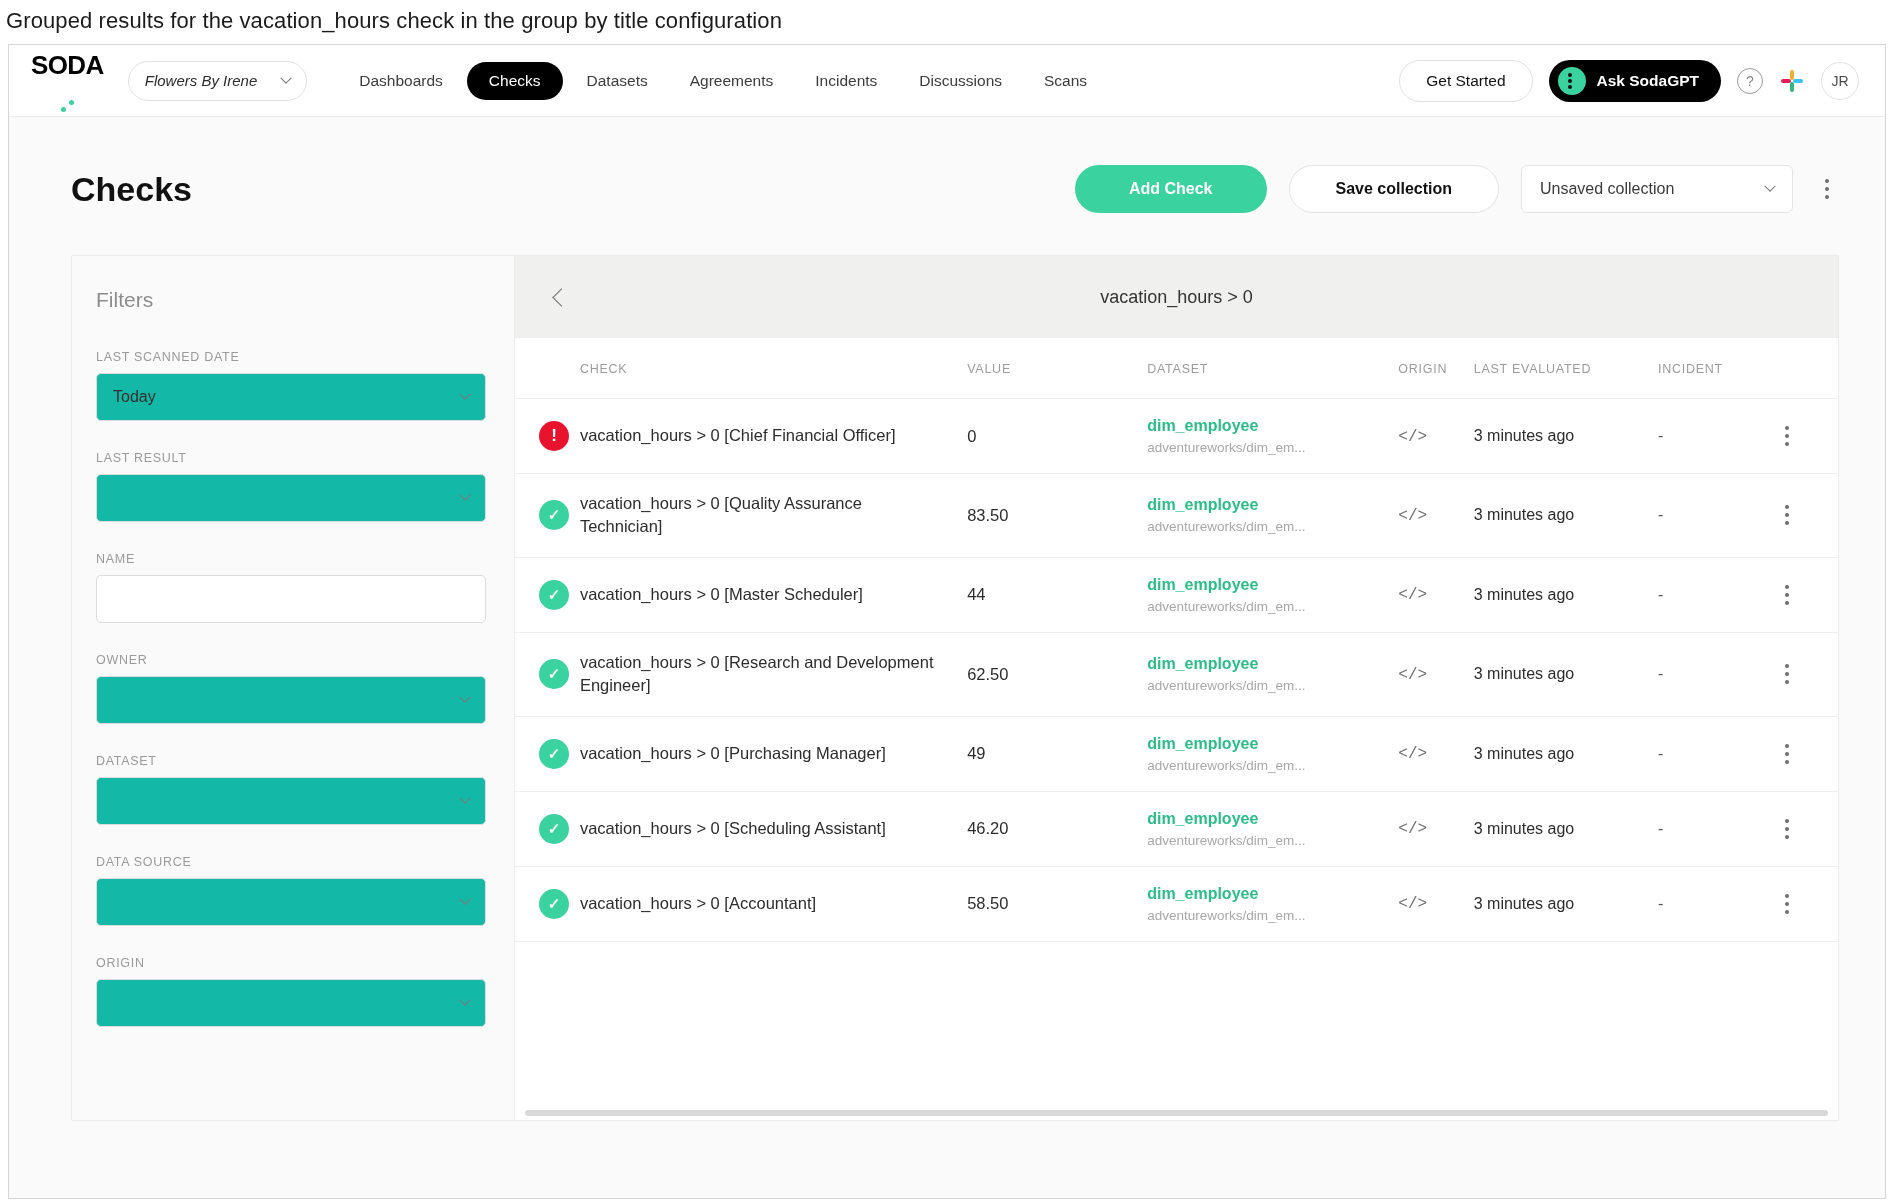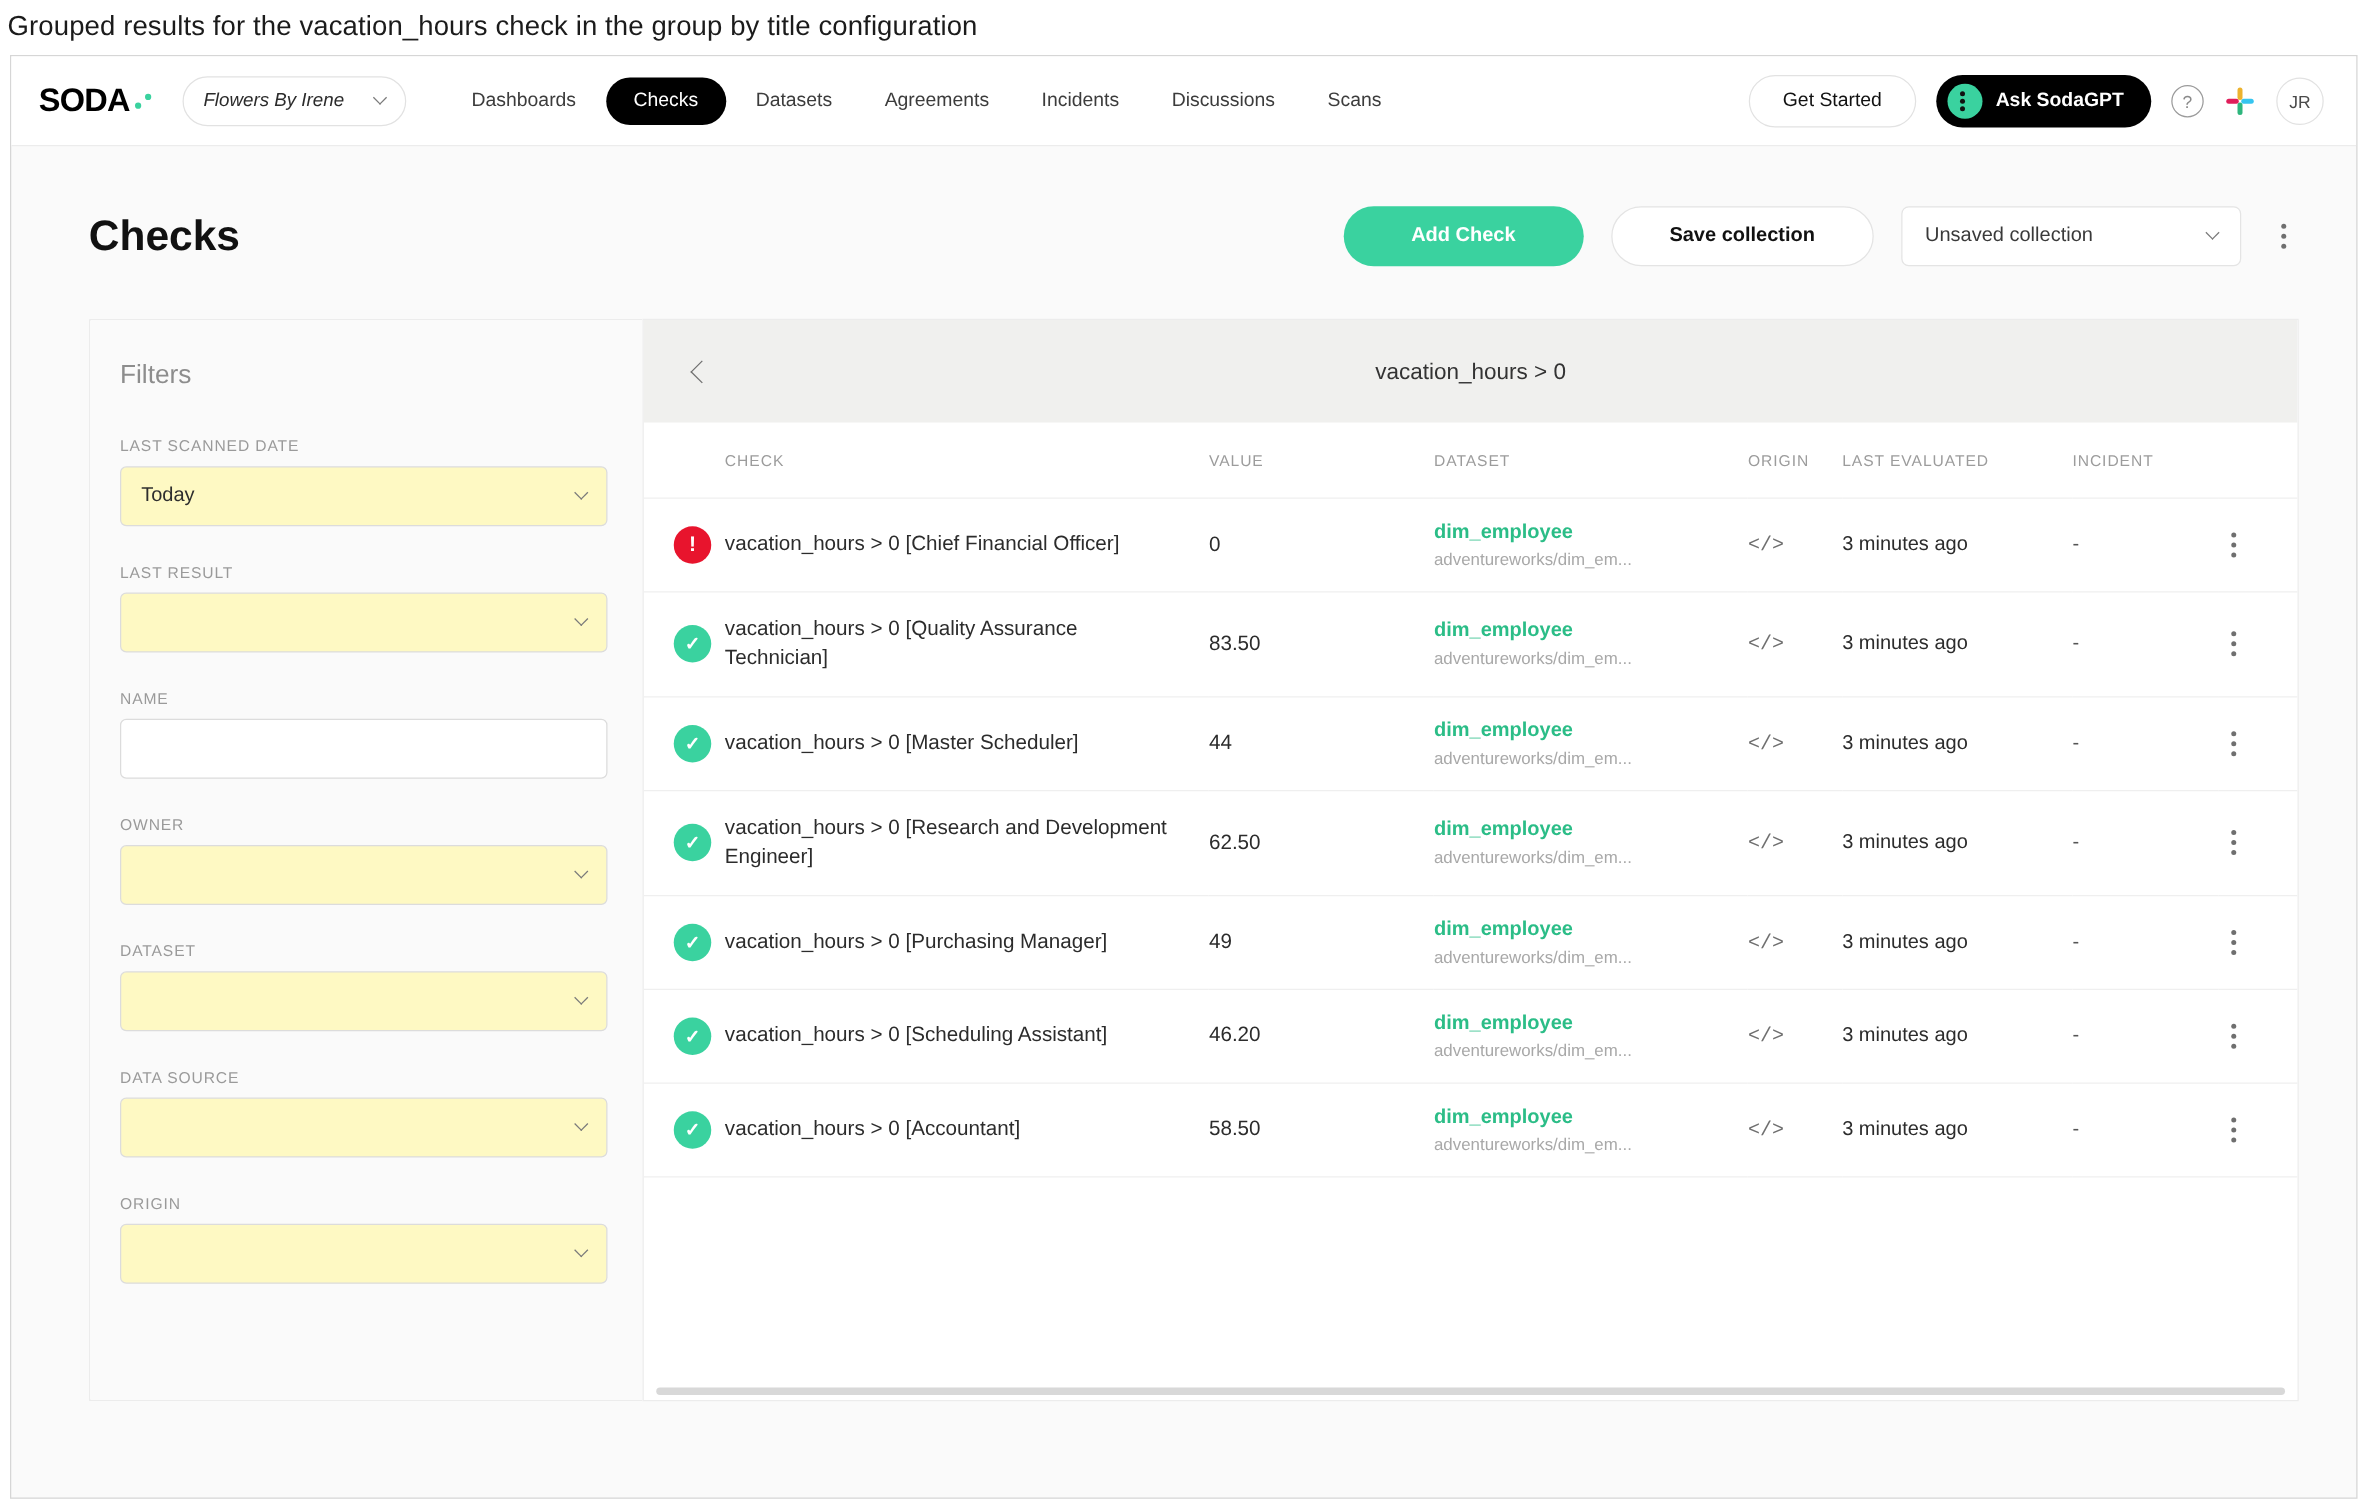--- a/index.html
+++ b/index.html
@@ -29,23 +29,23 @@
   .topnav {
     height: 72px;
     background: #ffffff;
     border-bottom: 1px solid #ececec;
     display: flex;
     align-items: center;
     padding: 0 26px 0 22px;
     gap: 0;
   }
   .logo {
-    display: flex; align-items: center; gap: 3px;
+    display: flex; align-items: center; gap: 19px;
     font-weight: bold; font-size: 26px; letter-spacing: -.6px;
-    color: #000; margin-right: 24px;
+    color: #000; margin-right: 24px; flex-direction: column;
   }
   .logo .dots { display: grid; grid-template-columns: 6px 6px; gap: 2px; margin-left: 1px; }
   .logo .dots i { width: 5px; height: 5px; border-radius: 50%; background: #3ad29f; display: block; }
   .logo .dots i.hide { background: transparent; }
 
   .workspace {
     border: 1px solid #e2e2e2; border-radius: 22px;
     height: 40px; display: flex; align-items: center; gap: 25px;
     padding: 0 16px; font-size: 15px; color: #2b2b2b;
     background: #fff; white-space: nowrap; font-style: italic;
@@ -117,21 +117,21 @@
     display: flex; gap: 0; padding: 42px 46px 0 62px; align-items: flex-start;
   }
   .filters {
     width: 443px; background: #fafafa; border: 1px solid #ececec;
     border-right: none; height: 866px; padding: 32px 28px 17px 24px;
     border-radius: 2px 0 0 2px;
   }
   .filters-title { font-size: 21px; color: #8d8d8d; margin-bottom: 38px; }
   .flabel { font-size: 12.5px; letter-spacing: .7px; color: #9a9a9a; margin-bottom: 9px; }
   .fctl {
-    height: 48px; border: 1px solid #dcdcdc; border-radius: 5px; background: #fef9c3;
+    height: 48px; border: 1px solid #dcdcdc; border-radius: 5px; background: #14b8a6;
     display: flex; align-items: center; padding: 0 16px; font-size: 16px; color: #2e2e2e;
     margin-bottom: 30px;
   }
   .fctl .chev { margin-left: auto; }
   .fctl.plain { background: #fff; }
 
   .table-panel {
     flex: 1; border: 1px solid #ececec; background: #fff; height: 866px;
     overflow: hidden; position: relative;
   }

